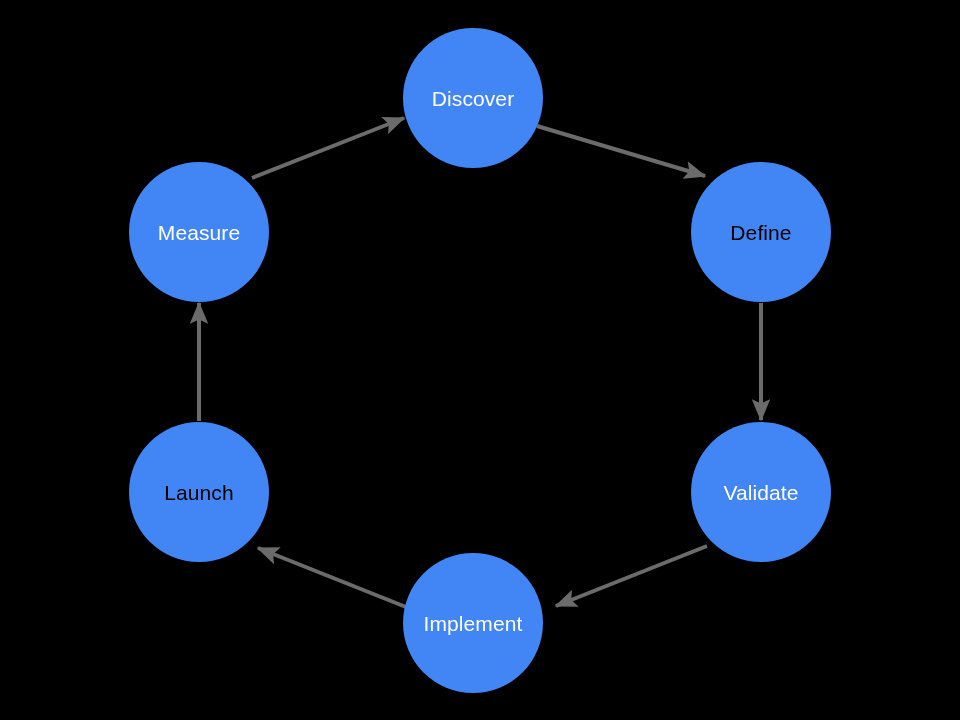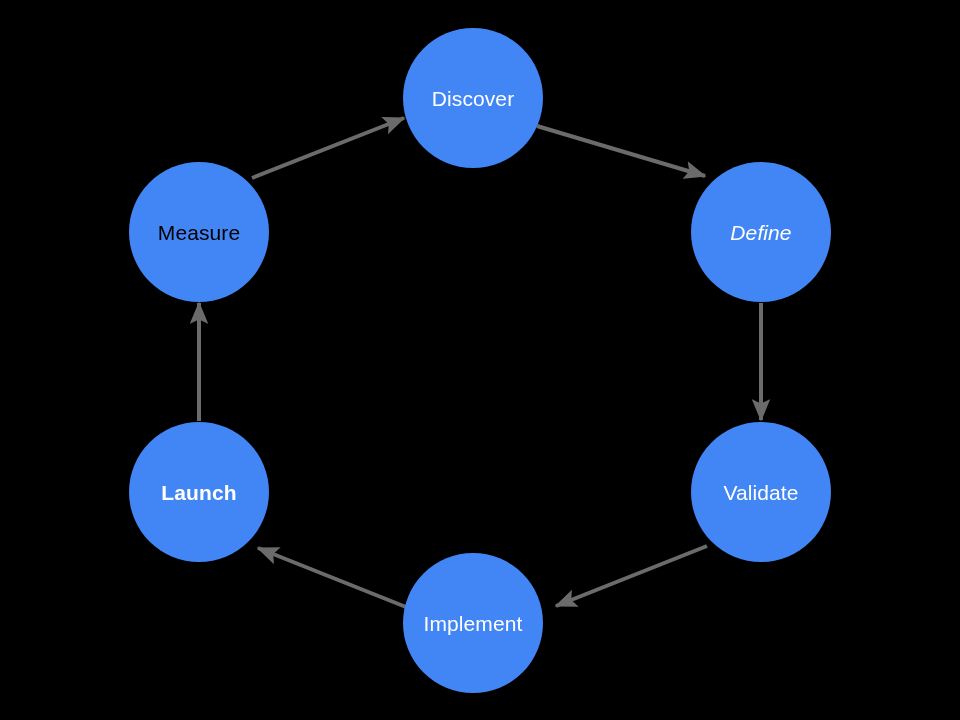--- a/index.html
+++ b/index.html
@@ -59,28 +59,28 @@
         <line x1="406" y1="607" x2="258" y2="548" stroke="#6b6b6b" stroke-width="4" marker-end="url(#arrowhead)"></line>
         <line x1="199" y1="421" x2="199" y2="303" stroke="#6b6b6b" stroke-width="4" marker-end="url(#arrowhead)"></line>
         <line x1="252" y1="178" x2="404" y2="118" stroke="#6b6b6b" stroke-width="4" marker-end="url(#arrowhead)"></line>
       </g>
   </svg>
 
   <div class="node" style="left: 403px; top: 28px; width: 140px; height: 140px; background: rgb(66, 133, 244);">
     <span class="node-label" style="color: rgb(255, 255, 255);">Discover</span>
   </div>
   <div class="node" style="left: 691px; top: 162px; width: 140px; height: 140px; background: rgb(66, 133, 244);">
-    <span class="node-label" style="color: #ffffff; font-style: italic;">Define</span>
+    <span class="node-label" style="color: #000000;">Define</span>
   </div>
   <div class="node" style="left: 403px; top: 553px; width: 140px; height: 140px; background: rgb(66, 133, 244);">
     <span class="node-label" style="color: rgb(255, 255, 255);">Implement</span>
   </div>
   <div class="node" style="left: 691px; top: 422px; width: 140px; height: 140px; background: rgb(66, 133, 244);">
     <span class="node-label" style="color: rgb(255, 255, 255);">Validate</span>
   </div>
   <div class="node" style="left: 129px; top: 422px; width: 140px; height: 140px; background: rgb(66, 133, 244);">
-    <span class="node-label" style="color: #ffffff; font-weight: bold;">Launch</span>
+    <span class="node-label" style="color: #000000;">Launch</span>
   </div>
   <div class="node" style="left: 129px; top: 162px; width: 140px; height: 140px; background: rgb(66, 133, 244);">
-    <span class="node-label" style="color: #000000;">Measure</span>
+    <span class="node-label" style="color: #ffffff;">Measure</span>
   </div>
 
 </div>
 
 </body></html>

